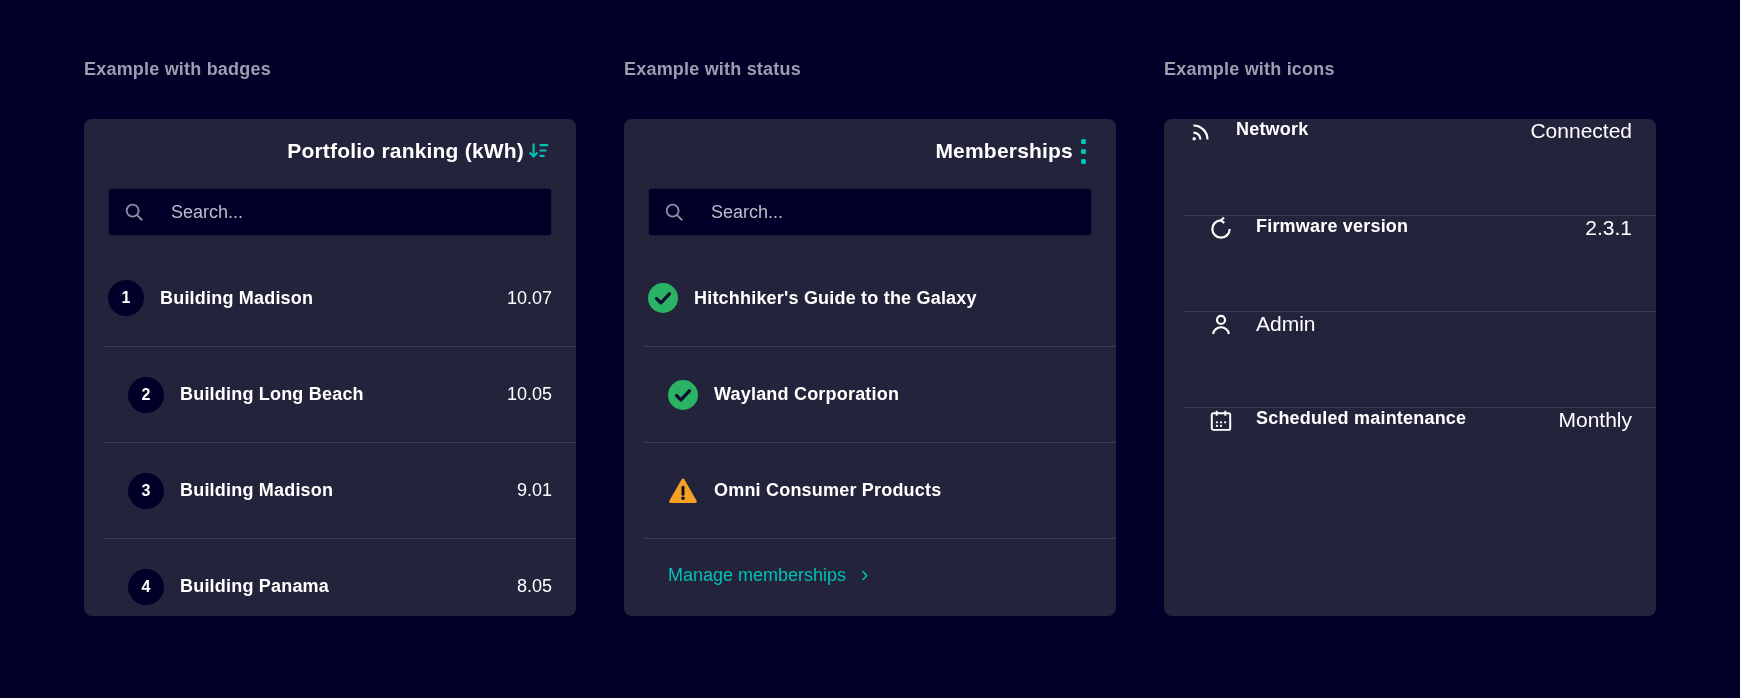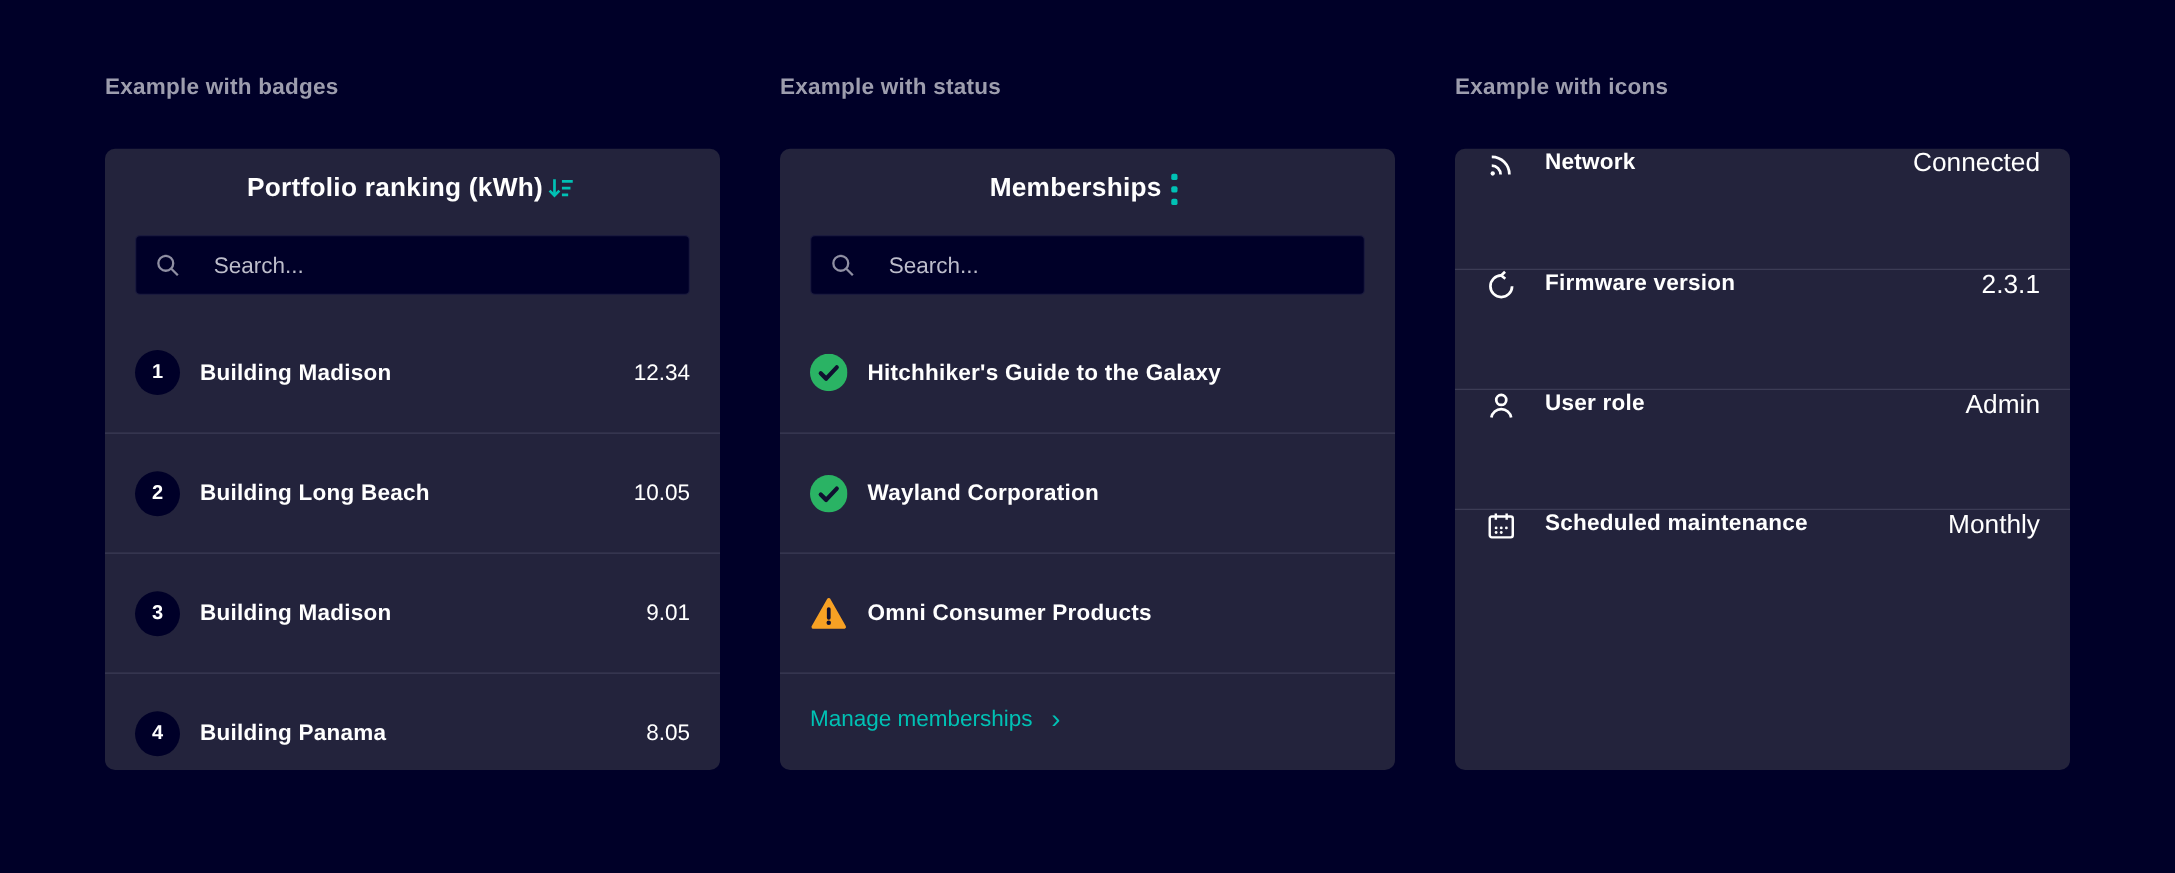--- a/index.html
+++ b/index.html
@@ -34,21 +34,21 @@
   .card {
     height: 497px;
     background: var(--card, #23233c);
     border-radius: 8px;
     overflow: hidden;
     color: #ffffff;
   }
   .card-header {
     display: flex;
     align-items: center;
-    justify-content: center;
+    justify-content: flex-end;
     height: 64px;
     padding: 0 22px 0 24px;
   }
   .card-title { font-size: 21px; font-weight: 700; letter-spacing: 0.2px; }
   .icon-btn {
     background: none;
     border: none;
     padding: 2px;
     margin: 0;
     cursor: pointer;
@@ -80,21 +80,21 @@
     font-family: inherit;
   }
   .search-input::placeholder { color: #bdbdcb; opacity: 1; }
   .list { margin-top: 14px; }
   .row {
     height: 96px;
     display: flex;
     align-items: center;
     padding: 0 24px;
   }
-  .row + .row, .link-row, .info-row + .info-row { border-top: 1px solid #3c3c55; }
+  .row + .row, .link-row, .info-row + .info-row { border-top: 1px solid #3c3c55; margin-left: 20px; }
   .badge {
     width: 36px;
     height: 36px;
     border-radius: 50%;
     background: var(--background, #000028);
     display: flex;
     align-items: center;
     justify-content: center;
     font-size: 16px;
     font-weight: 700;
@@ -162,21 +162,21 @@
               <circle cx="10.5" cy="10.5" r="6.5"></circle>
               <path d="M15.3 15.3 21 21"></path>
             </svg>
           </span>
           <input class="search-input" placeholder="Search..." style="">
         </div>
         <div class="list">
           <div class="row">
             <span class="badge">1</span>
             <span class="row-name">Building Madison</span>
-            <span class="row-value">12.34</span>
+            <span class="row-value">10.07</span>
           </div>
           <div class="row">
             <span class="badge">2</span>
             <span class="row-name">Building Long Beach</span>
             <span class="row-value">10.05</span>
           </div>
           <div class="row">
             <span class="badge">3</span>
             <span class="row-name">Building Madison</span>
             <span class="row-value">9.01</span>
@@ -275,21 +275,20 @@
           <span class="info-label">Firmware version</span>
           <span class="info-value">2.3.1</span>
         </div>
         <div class="info-row">
           <span class="info-icon">
             <svg width="26" height="26" viewBox="0 0 24 24" fill="none" stroke="currentColor" stroke-width="2">
               <circle cx="12" cy="7.3" r="3.7"></circle>
               <path d="M4.7 20.3a7.4 7.4 0 0 1 14.6 0"></path>
             </svg>
           </span>
-          <span class="info-label">User role</span>
           <span class="info-value">Admin</span>
         </div>
         <div class="info-row">
           <span class="info-icon">
             <svg width="26" height="26" viewBox="0 0 24 24" fill="none" stroke="currentColor" stroke-width="1.8">
               <rect x="3.5" y="4.8" width="17" height="15.4" rx="1.5"></rect>
               <path d="M8 2.6V7.2M16 2.6V7.2"></path>
               <g fill="currentColor" stroke="none">
                 <circle cx="8.2" cy="13.2" r="1.05"></circle>
                 <circle cx="12" cy="13.2" r="1.05"></circle>

